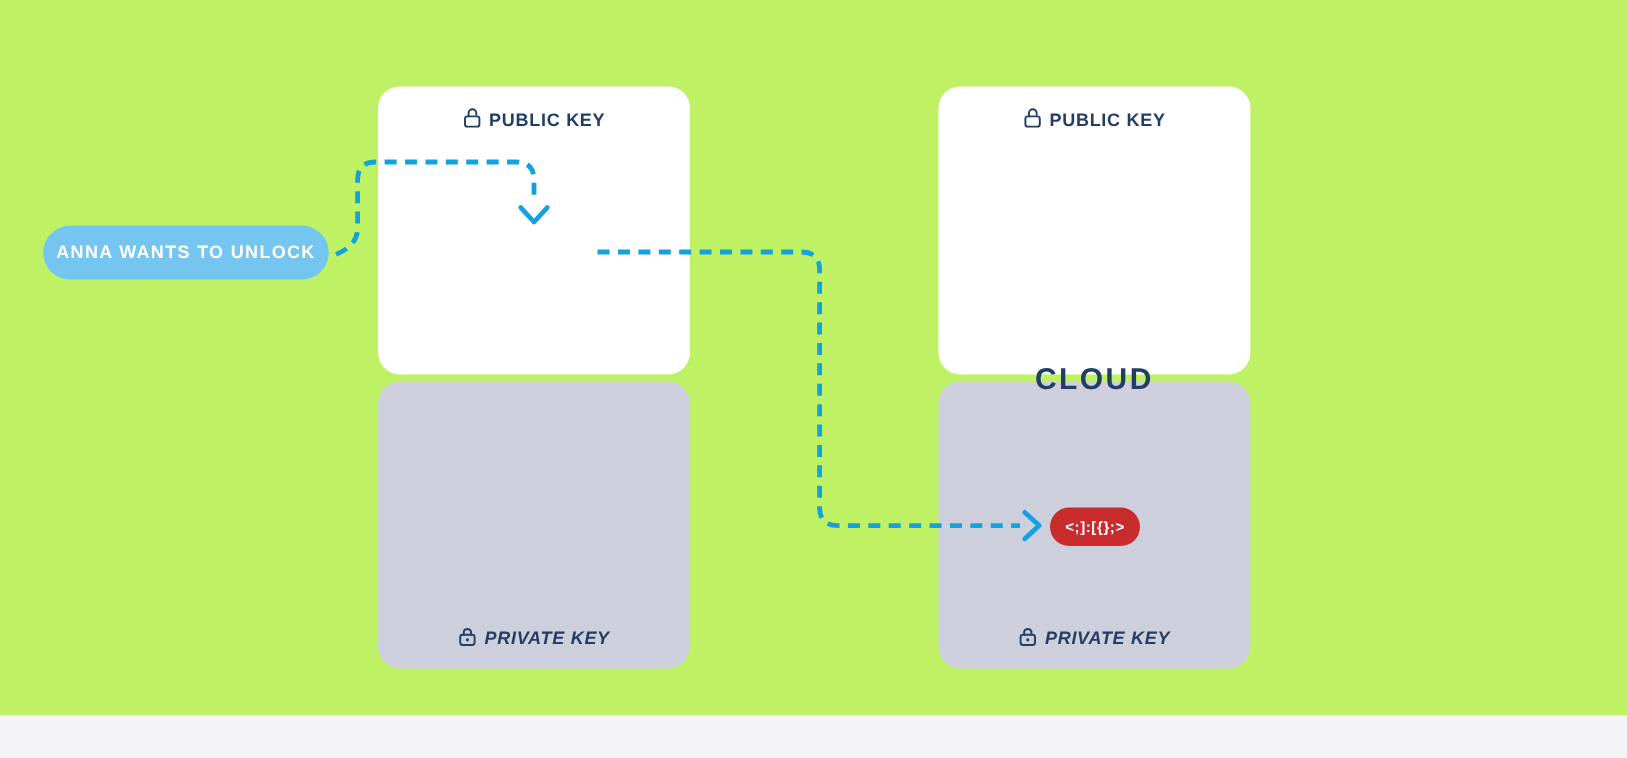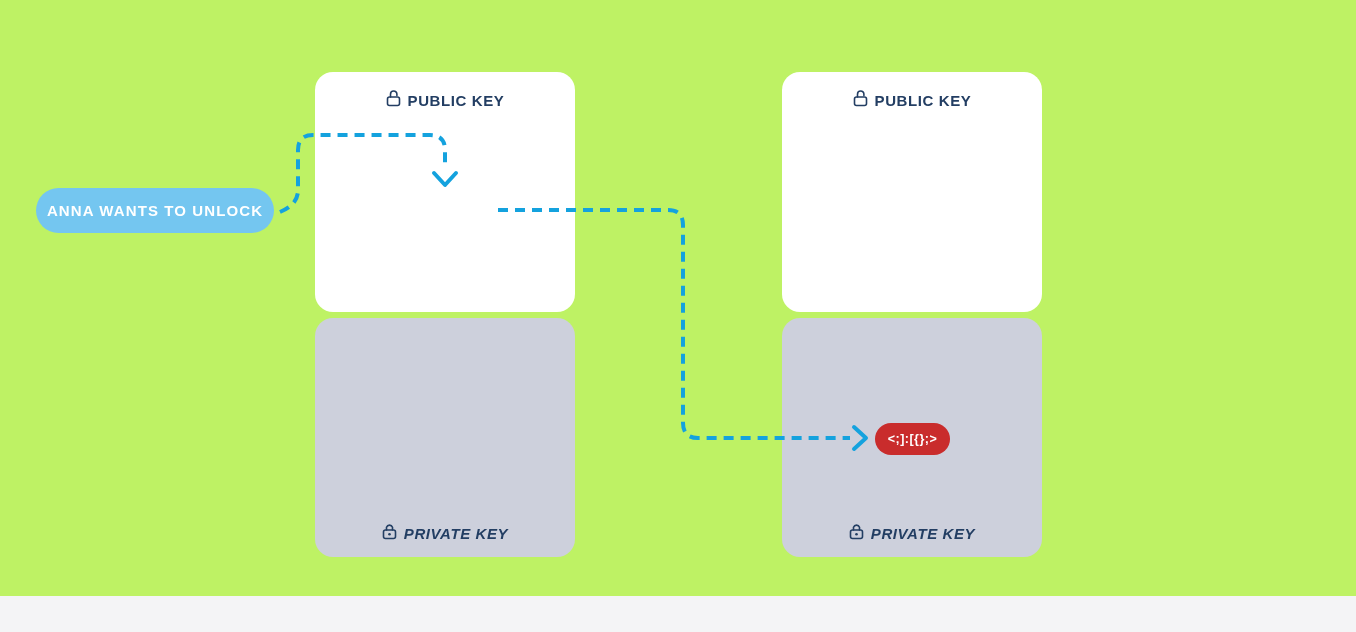--- a/index.html
+++ b/index.html
@@ -150,20 +150,21 @@
       <span class="lock-icon">
         <svg width="15" height="17" viewBox="0 0 15 17">
           <rect x="1.5" y="7" width="12" height="8.5" rx="2" fill="none" stroke="#233e63" stroke-width="1.6"></rect>
           <path d="M4.5 7 V4.2 A3.2 3.2 0 0 1 10.5 4.2 V7" fill="none" stroke="#233e63" stroke-width="1.6" stroke-linecap="round"></path>
           <circle cx="7.5" cy="11.2" r="1.3" fill="#233e63"></circle>
         </svg>
       </span>
       <span>PRIVATE KEY</span>
     </div>
   </div>
+  <div class="group-title" style="left:782px;">CLOUD</div>
 
   <div class="pill anna">ANNA WANTS TO UNLOCK</div>
   <div class="pill cipher">&lt;;]:[{};&gt;</div>
 
   <svg class="arrows" width="1356" height="632" viewBox="0 0 1356 632">
 
     <g stroke="#14a2de" stroke-width="4" fill="none">
       <path d="M 280 212 C 292 207 298 200 298 190 L 298 150 Q 298 135 313 135 L 430 135 Q 445 135 445 150 L 445 168" stroke-dasharray="10 7"></path>
       <path d="M 434 173 L 445 185 L 456 173" stroke-linecap="round" stroke-linejoin="round"></path>
     </g>

